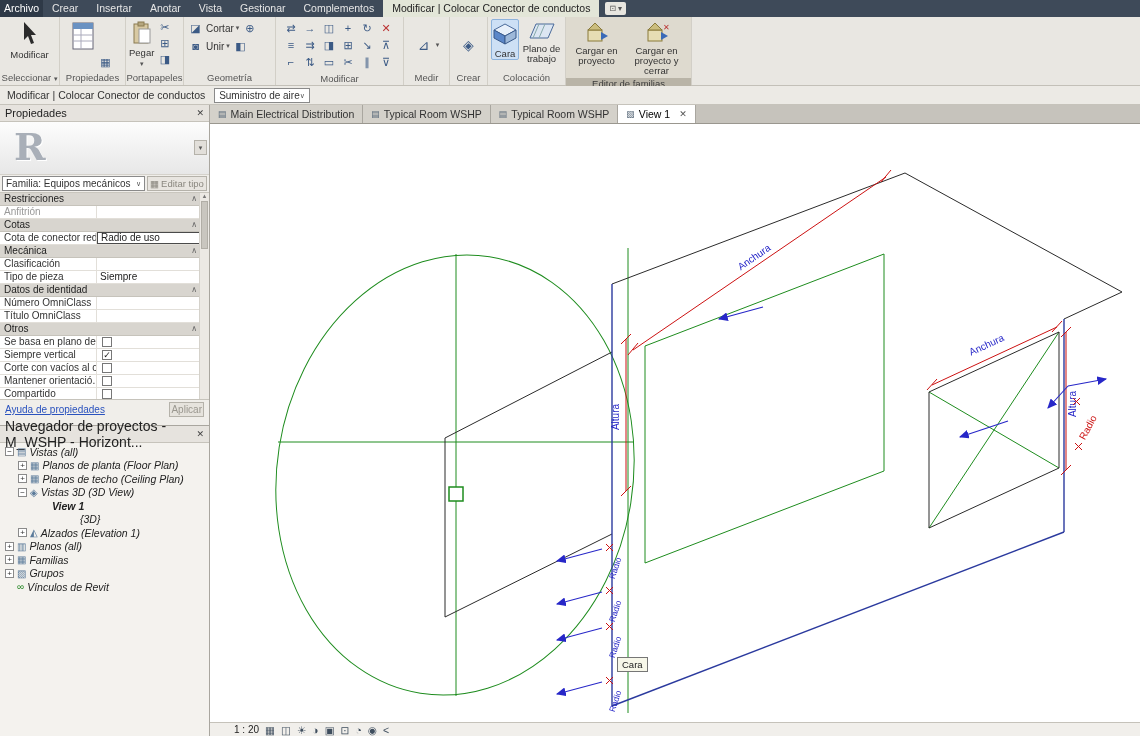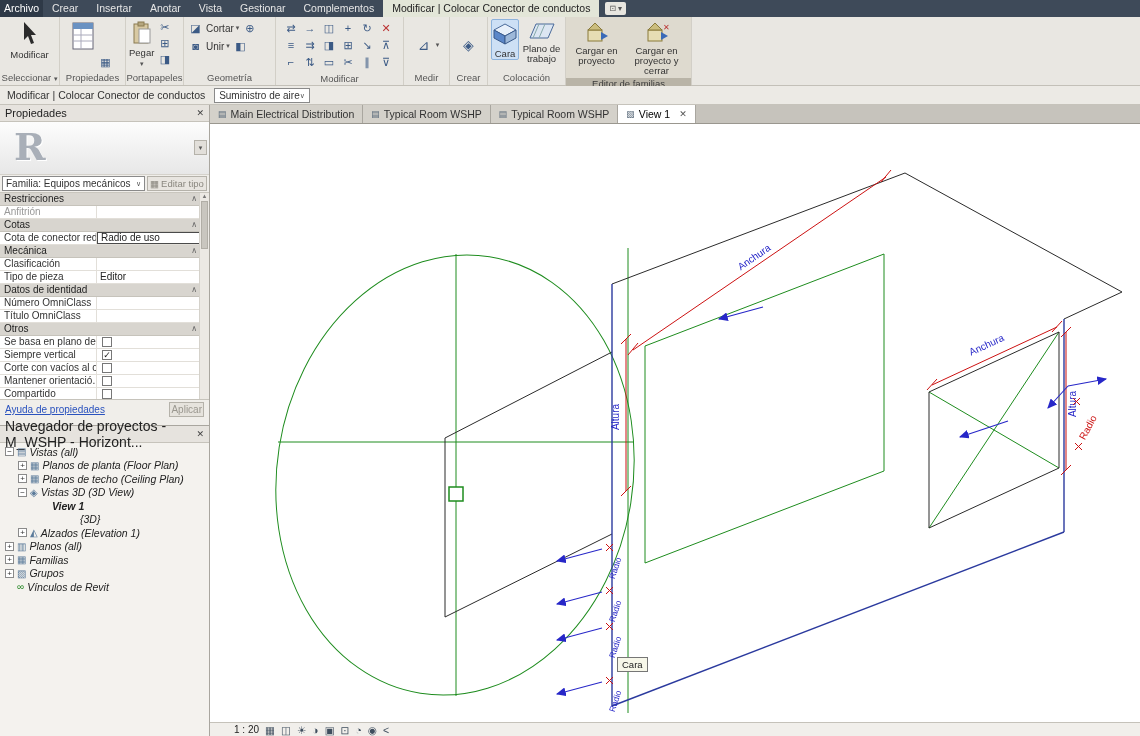--- a/index.html
+++ b/index.html
@@ -365,21 +365,21 @@
       <div class="prow sec">
         <span class="plab">Mecánica</span>
         <span class="secarr">∧</span>
       </div>
       <div class="prow">
         <span class="plab">Clasificación</span>
         <span class="pval"></span>
       </div>
       <div class="prow">
         <span class="plab">Tipo de pieza</span>
-        <span class="pval">Editor</span>
+        <span class="pval">Siempre</span>
       </div>
       <div class="prow sec">
         <span class="plab">Datos de identidad</span>
         <span class="secarr">∧</span>
       </div>
       <div class="prow">
         <span class="plab">Número OmniClass</span>
         <span class="pval"></span>
       </div>
       <div class="prow">

